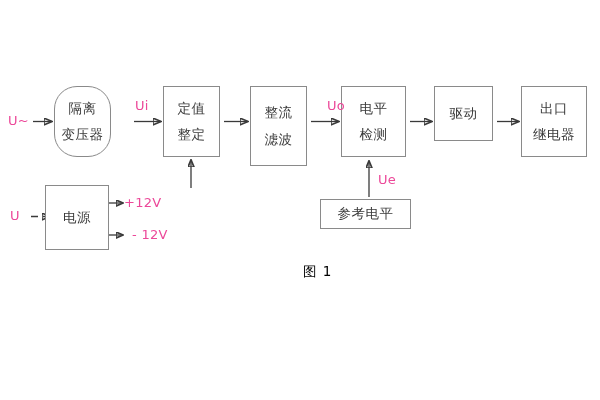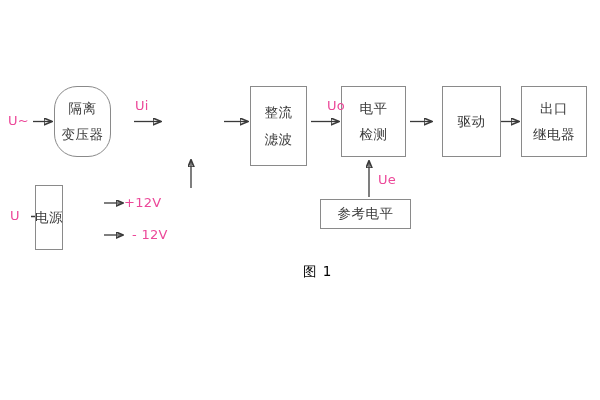--- a/index.html
+++ b/index.html
@@ -110,41 +110,45 @@
     <line x1="191" y1="188" x2="191" y2="160" marker-end="url(#ahs)"></line>
 
     <line x1="369" y1="197" x2="369" y2="161" marker-end="url(#ahs)"></line>
   </svg>
 
   <div class="blk two" style="left:54px; top:86px; width:57px; height:71px;border-radius:23px;">
     <span class="ln">隔离</span>
     <span class="ln">变压器</span>
   </div>
 
+  <div class="blk two" style="left:163px; top:86px; width:57px; height:71px;">
+    <span class="ln">定值</span>
+    <span class="ln">整定</span>
+  </div>
 
   <div class="blk two" style="left:250px; top:86px; width:57px; height:80px;">
     <span class="ln">整流</span>
     <span class="ln">滤波</span>
   </div>
 
   <div class="blk two" style="left:341px; top:86px; width:65px; height:71px;">
     <span class="ln">电平</span>
     <span class="ln">检测</span>
   </div>
 
-  <div class="blk" style="left:434px; top:86px; width:59px; height:71px;margin-left:8px;">
+  <div class="blk" style="left:434px; top:86px; width:59px; height:55px;">
     <span class="ln">驱动</span>
   </div>
 
   <div class="blk two" style="left:521px; top:86px; width:66px; height:71px;">
     <span class="ln">出口</span>
     <span class="ln">继电器</span>
   </div>
 
-  <div class="blk" style="left:35px; top:185px; width:28px; height:65px;">
+  <div class="blk" style="left:45px; top:185px; width:64px; height:65px;">
     <span class="ln">电源</span>
   </div>
 
 
   <div class="blk" style="left:320px; top:199px; width:91px; height:30px;">
     <span class="ln">参考电平</span>
   </div>
 
   <span class="lbl mono-sig" style="left:8px; top:114px;">U~</span>
 

